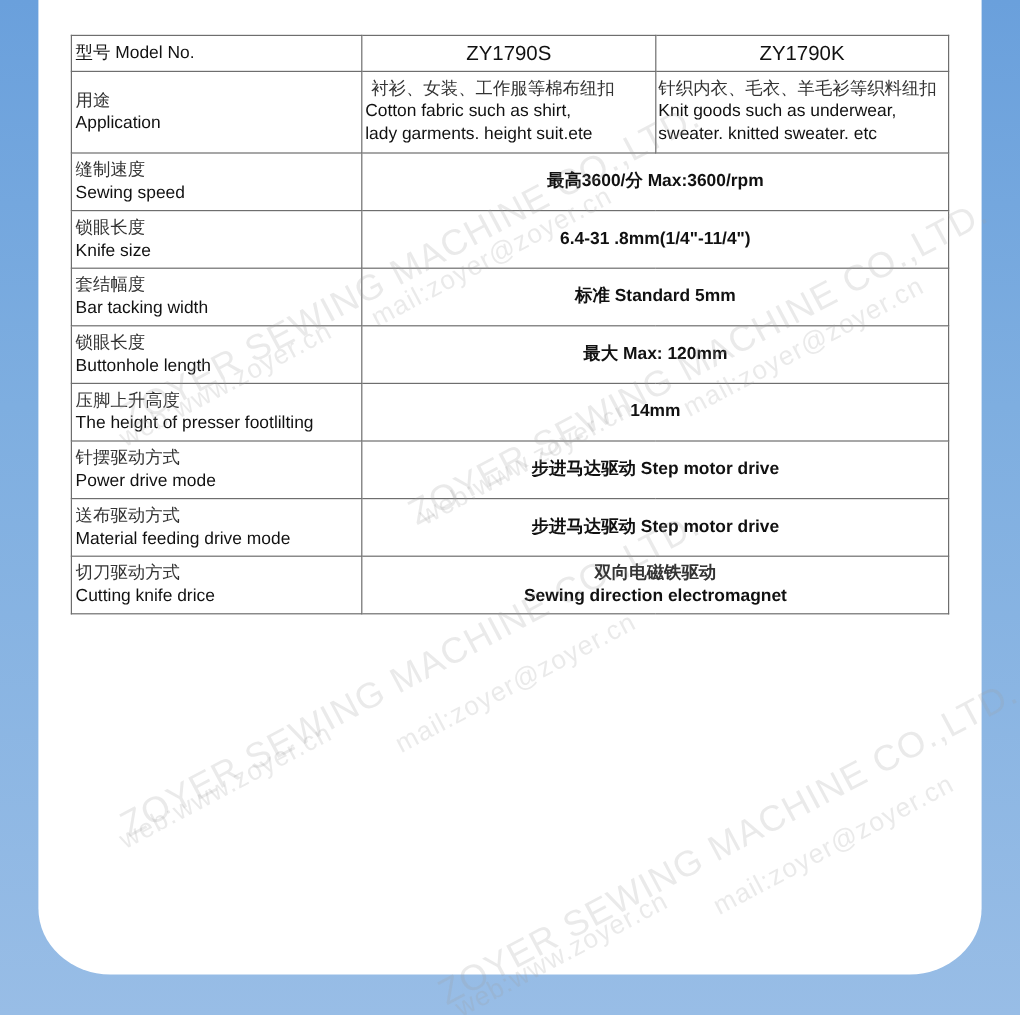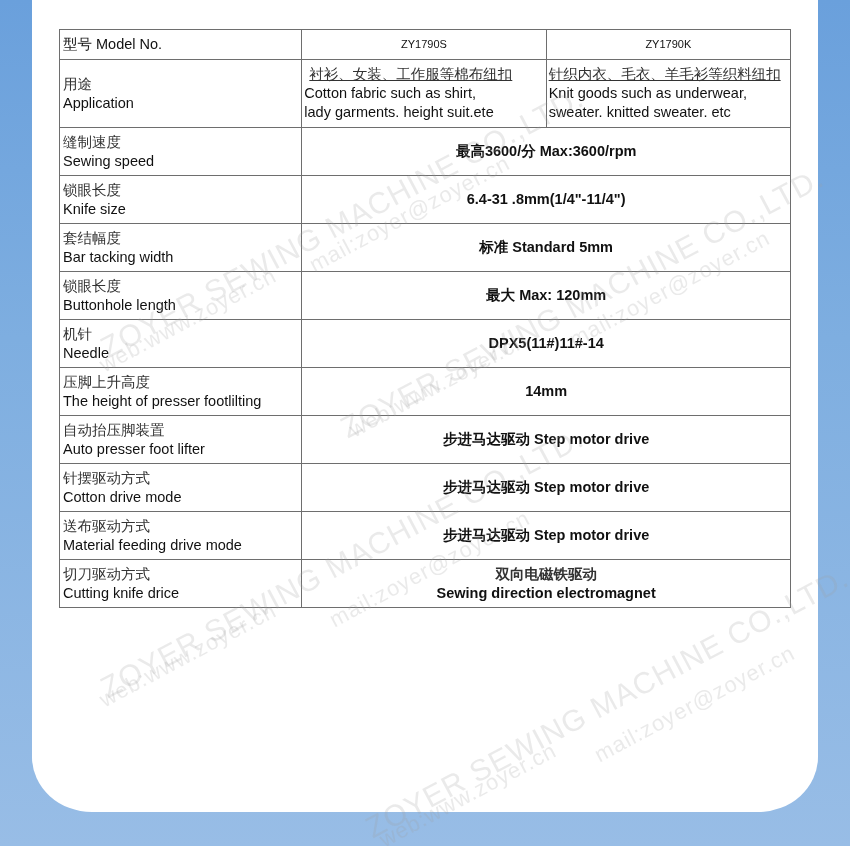--- a/index.html
+++ b/index.html
@@ -63,36 +63,36 @@
   td.label {
     width: 233px;
     padding-left: 3px !important;
   }
   td.val {
     text-align: center;
     font-weight: bold;
   }
   td.head {
     text-align: center;
-    font-size: 11px;
+    font-size: 17px;
   }
   .zh {
     display: block;
     color: #333;
   }
   .en { display: block; }
   tr.h30 td { height: 29px; margin-top: 28px; }
   tr.h68 td { height: 67px; }
   tr.h48 td { height: 47px; }
   td.app {
     text-align: left;
     padding-left: 2px !important;
     width: 236px;
   }
-  td.app .zh { padding-left: 5px; text-decoration: underline; }
+  td.app .zh { padding-left: 5px; }
 </style>
 </head>
 <body>
 
 <div class="panel"></div>
 
 <table class="spec">
   <tbody>
       <tr class="h30">
     <td class="label">型号 Model No.</td>
@@ -147,49 +147,31 @@
     <td class="label">
       <span class="zh">锁眼长度</span>
       <span class="en">Buttonhole length</span>
     </td>
     <td class="val" colspan="2">
       <span class="en">最大 Max: 120mm</span>
     </td>
   </tr>
   <tr class="h48">
     <td class="label">
-      <span class="zh">机针</span>
-      <span class="en">Needle</span>
-    </td>
-    <td class="val" colspan="2">
-      <span class="en">DPX5(11#)11#-14</span>
-    </td>
-  </tr>
-  <tr class="h48">
-    <td class="label">
       <span class="zh">压脚上升高度</span>
       <span class="en">The height of presser footlilting</span>
     </td>
     <td class="val" colspan="2">
       <span class="en">14mm</span>
     </td>
   </tr>
   <tr class="h48">
     <td class="label">
-      <span class="zh">自动抬压脚装置</span>
-      <span class="en">Auto presser foot lifter</span>
-    </td>
-    <td class="val" colspan="2">
-      <span class="en">步进马达驱动 Step motor drive</span>
-    </td>
-  </tr>
-  <tr class="h48">
-    <td class="label">
       <span class="zh">针摆驱动方式</span>
-      <span class="en">Cotton drive mode</span>
+      <span class="en">Power drive mode</span>
     </td>
     <td class="val" colspan="2">
       <span class="en">步进马达驱动 Step motor drive</span>
     </td>
   </tr>
   <tr class="h48">
     <td class="label">
       <span class="zh">送布驱动方式</span>
       <span class="en">Material feeding drive mode</span>
     </td>

